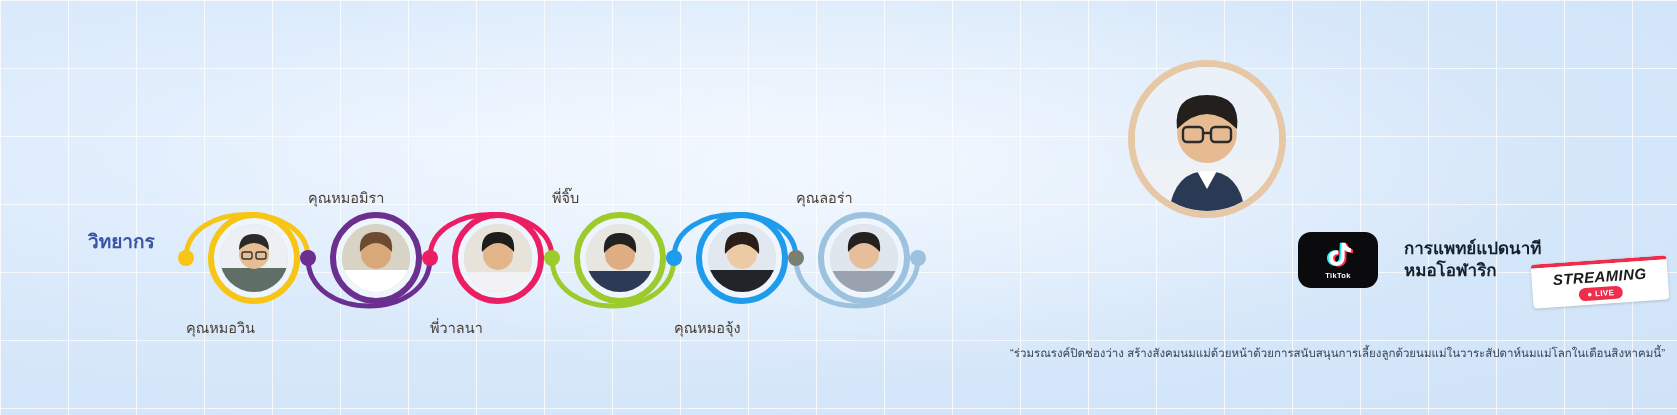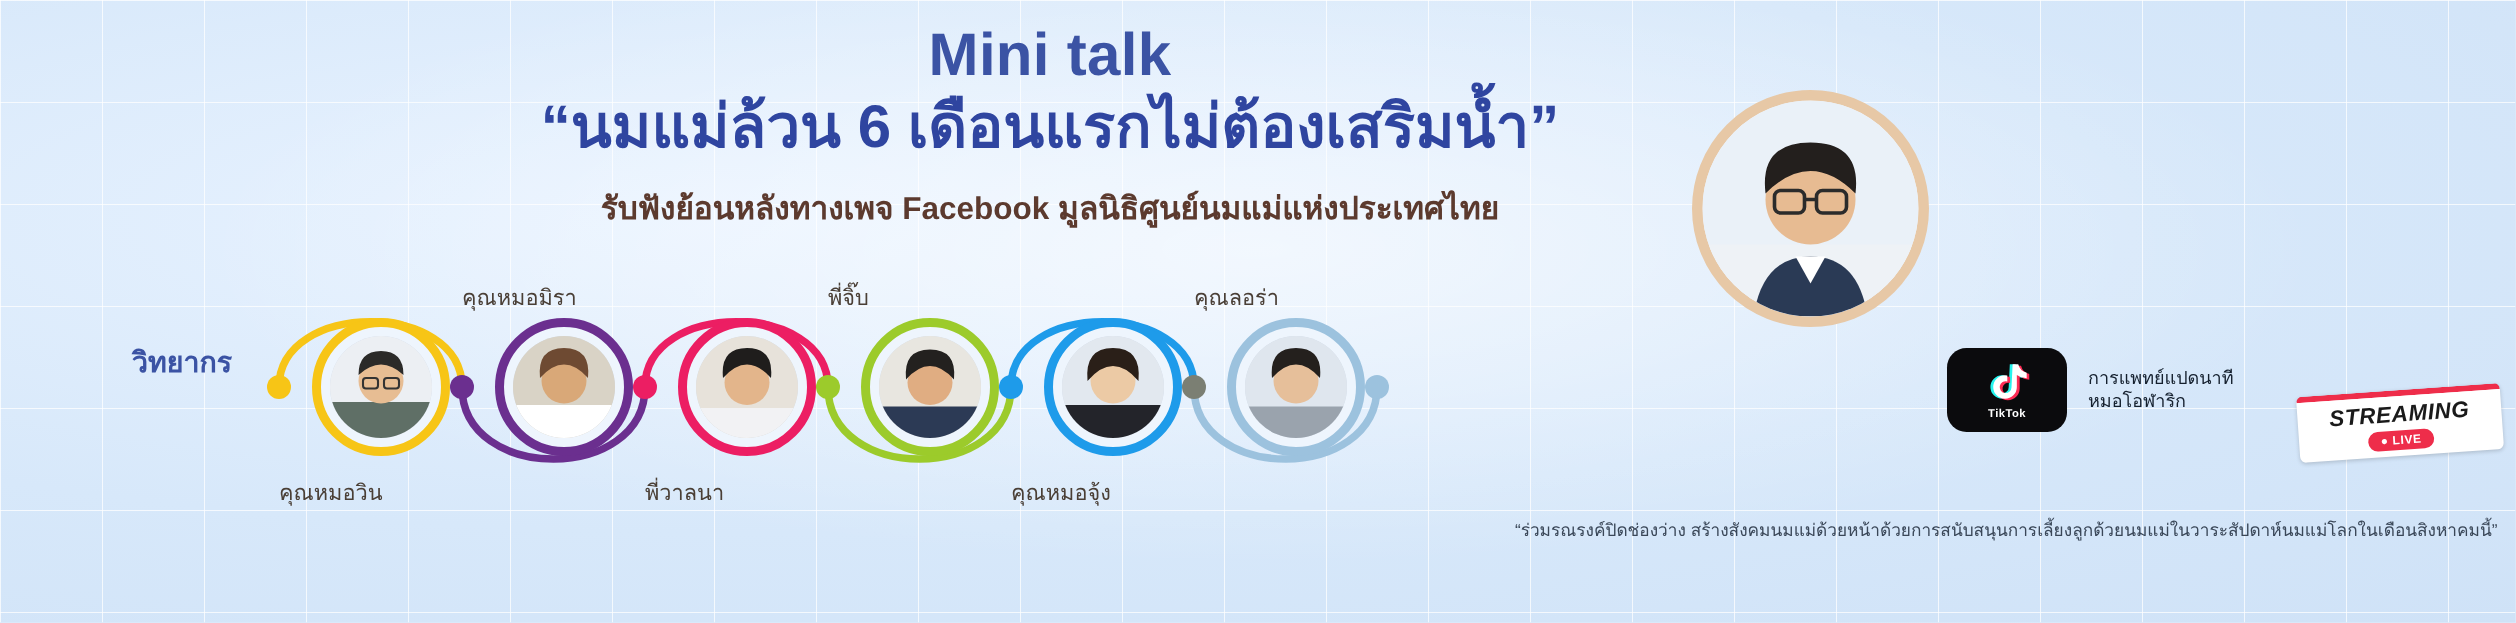--- a/index.html
+++ b/index.html
@@ -76,21 +76,21 @@
   .h-real{font-size:16.5px;color:#1f2d45;font-weight:bold;margin-top:6px;line-height:1.35;}
 
   
   .tt-row{position:absolute;left:170px;top:176px;display:flex;align-items:center;gap:14px;}
   .tt-logo{
     width:80px;height:56px;border-radius:13px;background:#0b0b0d;position:relative;
     display:flex;align-items:center;justify-content:center;flex-direction:column;
   }
   .tt-note{position:relative;width:30px;height:30px;}
   .tt-word{font-size:7.5px;color:#fff;font-weight:bold;letter-spacing:.3px;margin-top:1px;}
-  .tt-text{font-size:12px;color:#15202e;font-weight:normal;line-height:1.28;}
+  .tt-text{font-size:17px;color:#15202e;font-weight:bold;line-height:1.28;margin-left:12px;}
   .stream-badge{
     position:absolute;left:404px;top:204px;width:136px;height:40px;
     background:#fff;border-radius:4px;transform:rotate(-4deg);
     box-shadow:0 1px 3px rgba(0,0,0,.18);
     display:flex;flex-direction:column;align-items:center;justify-content:center;
     border-top:4px solid #ee2d4a;
   }
   .stream-badge .s1{font-size:15px;font-weight:bold;font-style:italic;color:#1a1a1a;letter-spacing:.4px;line-height:1;}
   .stream-badge .s2{
     margin-top:3px;background:#ee2d4a;color:#fff;font-size:8px;font-weight:bold;
@@ -101,25 +101,20 @@
     position:absolute;left:845px;top:344px;width:820px;text-align:right;
     font-size:11.5px;color:#3a4758;white-space:nowrap;
   }
 </style>
 </head>
 <body>
 
 <div id="banner">
   <div class="vignette"></div>
 
-  <div class="head">
-    <div class="t-mini">Mini talk</div>
-    <div class="t-quote">“นมแม่ล้วน 6 เดือนแรกไม่ต้องเสริมน้ำ”</div>
-    <div class="t-sub">รับฟังย้อนหลังทางเพจ Facebook มูลนิธิศูนย์นมแม่แห่งประเทศไทย</div>
-  </div>
 
   <div id="timeline">
     <div class="tl-label">วิทยากร</div>
 
     <svg class="arc" style="left:160px;top:0;" width="900" height="160">
       <path d="M26,76 C26,18 148,18 148,76" fill="none" stroke="#f7c516" stroke-width="5" stroke-linecap="round"></path>
       <path d="M148,76 C148,140 270,140 270,76" fill="none" stroke="#6b2f8f" stroke-width="5" stroke-linecap="round"></path>
       <path d="M270,76 C270,18 392,18 392,76" fill="none" stroke="#ec1e63" stroke-width="5" stroke-linecap="round"></path>
       <path d="M392,76 C392,140 514,140 514,76" fill="none" stroke="#9ccb2b" stroke-width="5" stroke-linecap="round"></path>
       <path d="M514,76 C514,18 636,18 636,76" fill="none" stroke="#1e9bea" stroke-width="5" stroke-linecap="round"></path>

